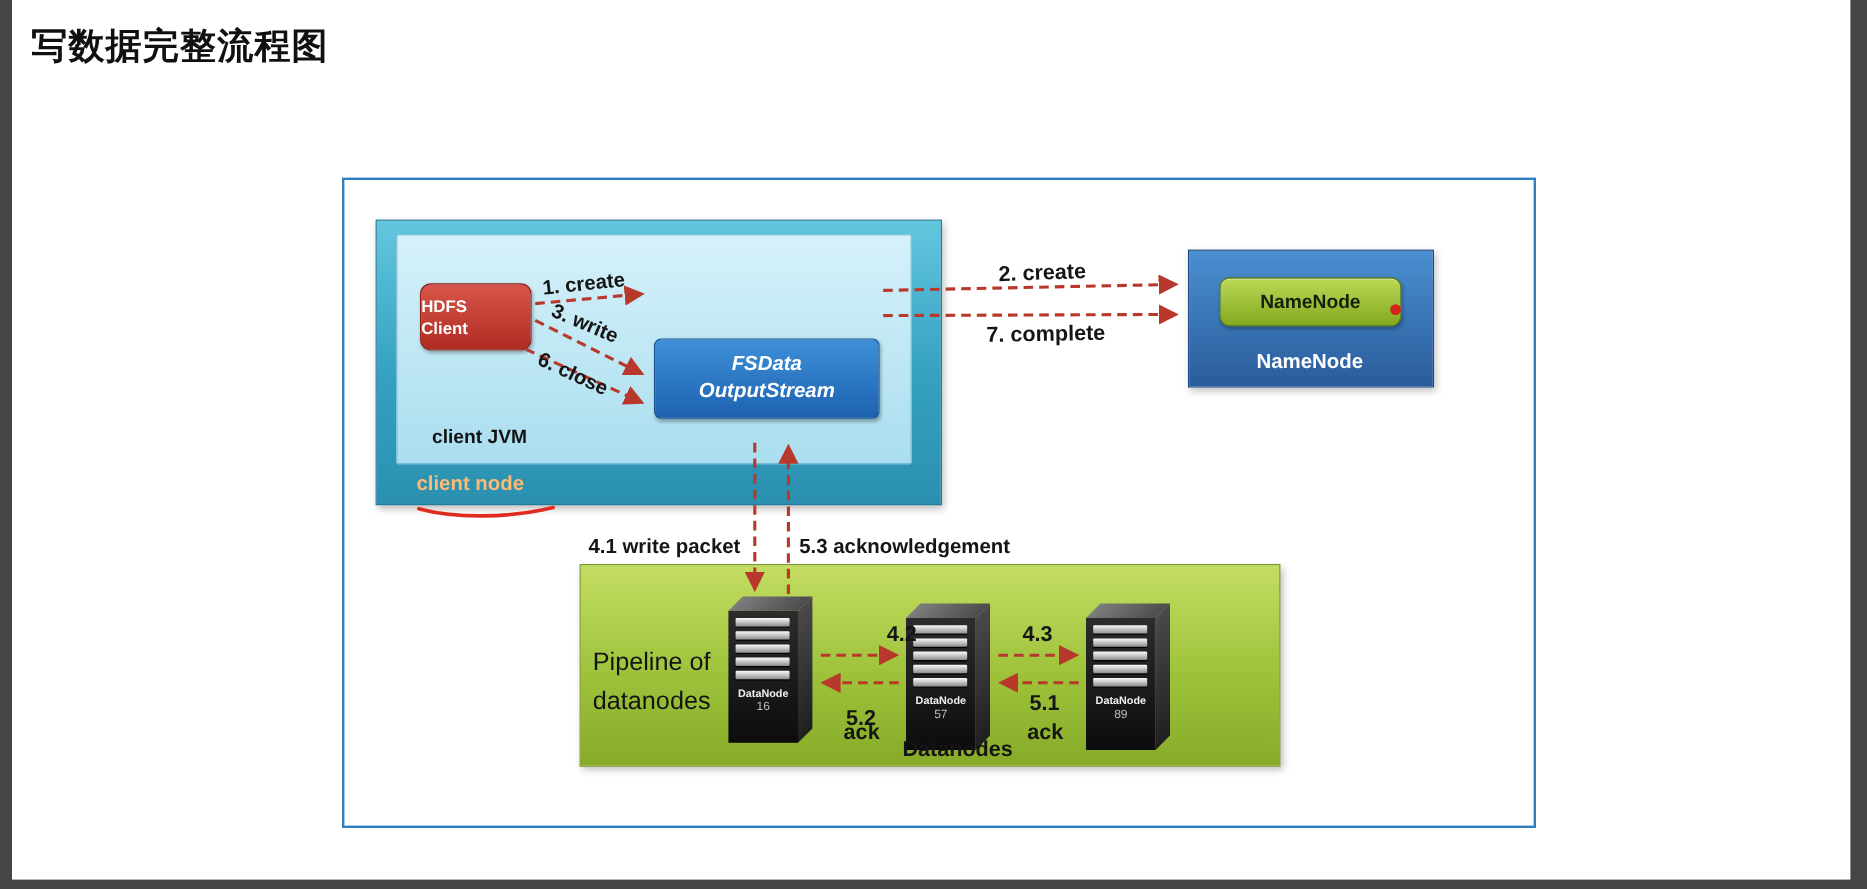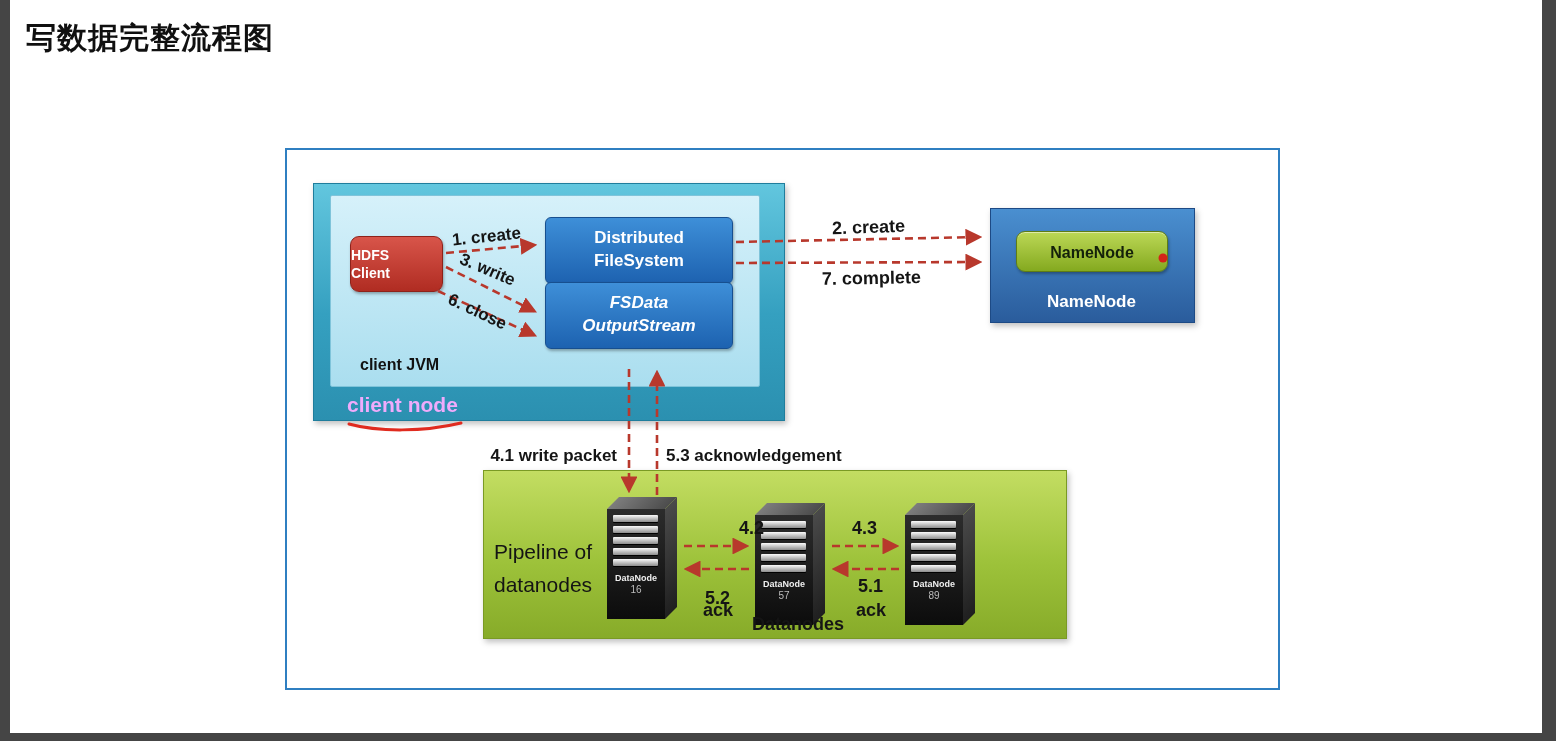--- a/index.html
+++ b/index.html
@@ -10,21 +10,21 @@
   .frame{position:absolute;left:285px;top:148px;width:991px;height:538px;border:2px solid #2f7fc1;background:#ffffff;}
 
   
   .client-node{position:absolute;left:313px;top:183px;width:470px;height:236px;
     background:linear-gradient(180deg,#62c6de 0%,#35a0c0 55%,#2b90b0 100%);
     border:1px solid #1f7d9c;box-shadow:2px 3px 6px rgba(0,0,0,.25);}
   .client-jvm{position:absolute;left:330px;top:195px;width:428px;height:190px;
     background:linear-gradient(180deg,#d6f1fa 0%,#aadeef 100%);
     border:1px solid #7fc4da;border-radius:2px;}
   .lbl-jvm{position:absolute;left:344px;top:356px;font-size:16px;font-weight:bold;color:#121212;margin-left:16px;}
-  .lbl-node{position:absolute;left:347px;top:393px;font-size:21px;font-weight:bold;color:#f0abfc;}
+  .lbl-node{position:absolute;left:347px;top:393px;font-size:17px;font-weight:bold;color:#fdba74;}
 
   .hdfs-client{position:absolute;left:350px;top:236px;width:93px;height:56px;border-radius:9px;
     background:linear-gradient(180deg,#d8554a 0%,#b02c22 100%);border:1px solid #8e221a;
     color:#ffffff;font-weight:bold;font-size:14px;padding-top:9px;box-sizing:border-box;line-height:1.3;
     box-shadow:1px 2px 3px rgba(0,0,0,.3);}
   .blue-box{position:absolute;width:188px;height:67px;border-radius:6px;
     background:linear-gradient(180deg,#3e8fd8 0%,#1d62b0 100%);border:1px solid #174f8f;
     color:#ffffff;font-weight:600;font-size:17px;text-align:center;padding-top:9px;box-sizing:border-box;line-height:1.35;
     box-shadow:1px 2px 3px rgba(0,0,0,.3);}
   .dfs{left:545px;top:217px;}
@@ -75,24 +75,20 @@
   <div class="client-node"></div>
   <div class="client-jvm"></div>
   <div class="lbl-jvm">client JVM</div>
   <div class="lbl-node">client node</div>
 
   <div class="hdfs-client">
     <span style="display:block">HDFS</span>
     <span style="display:block">Client</span>
   </div>
 
-  <div class="blue-box dfs">
-    <span style="display:block">Distributed</span>
-    <span style="display:block">FileSystem</span>
-  </div>
 
   <div class="blue-box fsd">
     <span style="display:block">FSData</span>
     <span style="display:block">OutputStream</span>
   </div>
 
   <div class="nn-box"></div>
   <div class="nn-pill">NameNode</div>
   <div class="nn-caption">NameNode</div>
 

